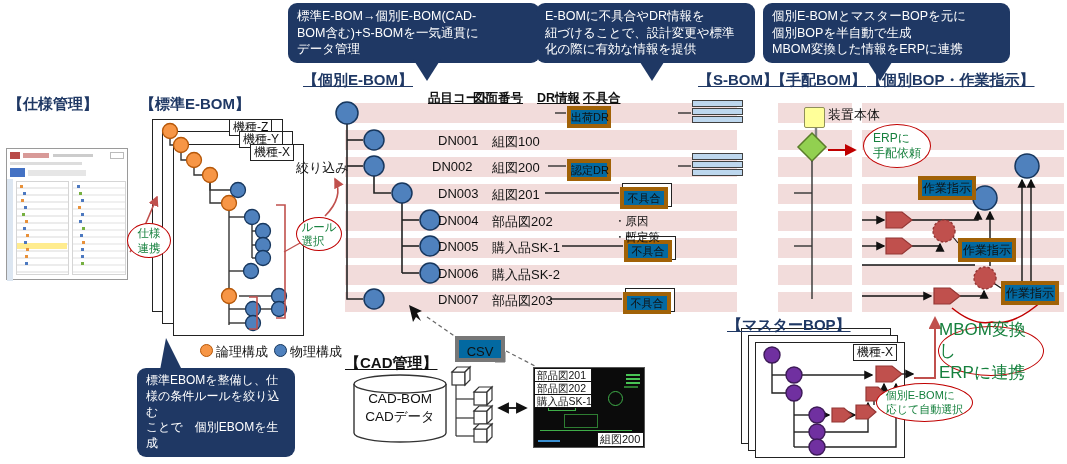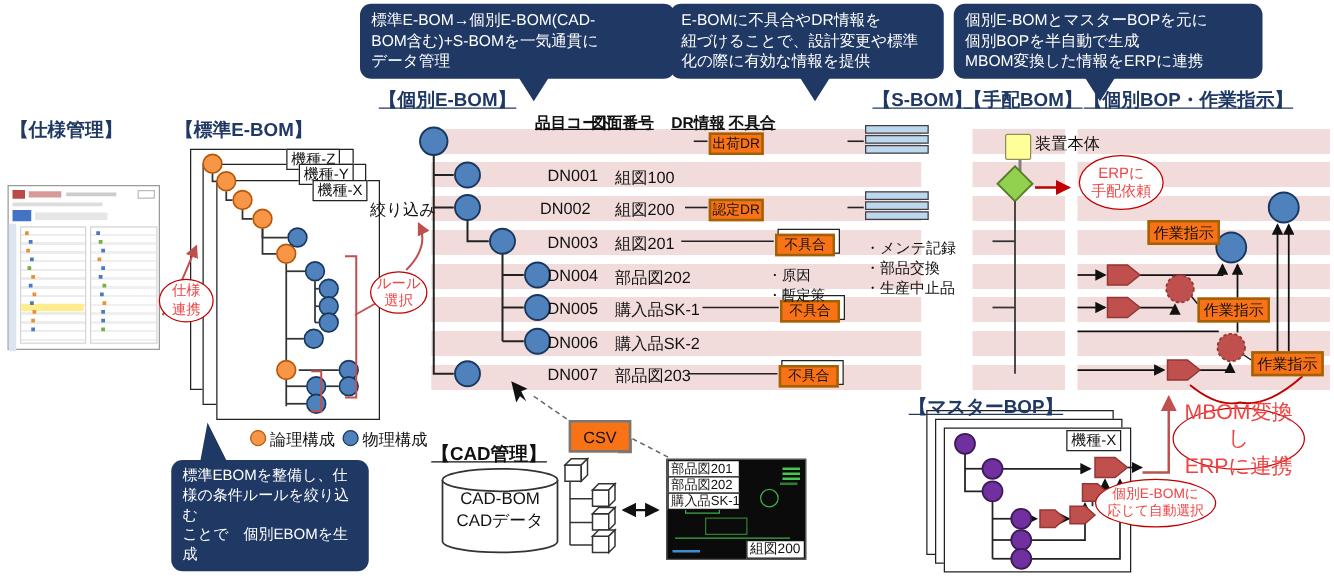--- a/index.html
+++ b/index.html
@@ -8,23 +8,23 @@
   #canvas{position:relative;width:1067px;height:464px;background:#fff;overflow:hidden}
   .abs{position:absolute}
   .bands{background:repeating-linear-gradient(to bottom,#f2dcdb 0 20px,#ffffff 20px 27px);z-index:0}
   .hdr{font-weight:bold;color:#1f3864;font-size:15px;white-space:nowrap;z-index:3;text-decoration:underline}
   .nound{text-decoration:none}
   .blk{color:#111}
   .co{background:#1f3864;color:#fff;font-size:12.5px;line-height:1.32;padding:5px 9px;border-radius:9px;white-space:pre-line;z-index:4}
   .tail{width:0;height:0;z-index:4}
   .card{background:#fff;border:1.4px solid #222;z-index:1}
   .klabel{border:1px solid #222;background:#fff;font-size:12px;line-height:15px;padding:0 3px;z-index:3;white-space:nowrap}
-  .wbox{border:2px solid #a16207;background:#f97316;font-size:11px;line-height:14px;text-align:center;z-index:3;white-space:nowrap}
+  .wbox{border:4px solid #a16207;background:#0369a1;font-size:11px;line-height:14px;text-align:center;z-index:3;white-space:nowrap}
   .stk{box-shadow:3px -3px 0 0 #fff,3px -3px 0 1px #222}
-  .oval{border:1.6px solid #c00000;border-radius:50%;color:#ef4444;text-align:center;white-space:pre-line;background:#fff;z-index:3;display:flex;align-items:center;justify-content:center;line-height:1.25}
+  .oval{border:1.6px solid #c00000;border-radius:50%;color:#15803d;text-align:left;white-space:pre-line;background:#fff;z-index:3;display:flex;align-items:center;justify-content:center;line-height:1.25}
   .txt{z-index:3;white-space:pre-line}
   .colhdr{font-weight:bold;font-size:12.5px;color:#111;text-decoration:underline;z-index:3;white-space:nowrap}
   .cell{font-size:13px;color:#111;z-index:3;white-space:nowrap}
   .note{font-size:11.5px;color:#111;line-height:1.35;z-index:3;white-space:pre-line}
   .sbstack{z-index:2}
   .sbar{height:7px;width:51px;background:#bdd7ee;border:1px solid #404040;margin-bottom:1px}
   svg.ov{position:absolute;left:0;top:0;z-index:2;pointer-events:none}
   .shotlabel{border:1px solid #111;background:#fff;font-size:10.5px;line-height:12px;padding:0 2px;z-index:3;white-space:nowrap}
   .dot{width:13px;height:13px;border-radius:50%;z-index:3}
   .d{position:absolute;width:3px;height:3px}
@@ -111,23 +111,20 @@
 
   <div class="abs wbox" style="left:567px;top:106px;width:44px">出荷DR</div>
   <div class="abs wbox" style="left:567px;top:159px;width:44px">認定DR</div>
 
   <div class="abs wbox stk" style="left:620px;top:187px;width:48px">不具合</div>
   <div class="abs wbox stk" style="left:624px;top:240px;width:48px">不具合</div>
   <div class="abs wbox stk" style="left:623px;top:292px;width:48px">不具合</div>
 
   <div class="abs note" style="left:614px;top:214px">・原因
 ・暫定策</div>
-  <div class="abs note" style="left:692px;top:190px;font-size:12px">・メンテ記録
-・部品交換
-・生産中止品</div>
 
   <div class="abs sbstack" style="left:692px;top:100px">
     <div class="sbar"></div>
     <div class="sbar"></div>
     <div class="sbar"></div>
   </div>
   <div class="abs sbstack" style="left:692px;top:153px">
     <div class="sbar"></div>
     <div class="sbar"></div>
     <div class="sbar"></div>

